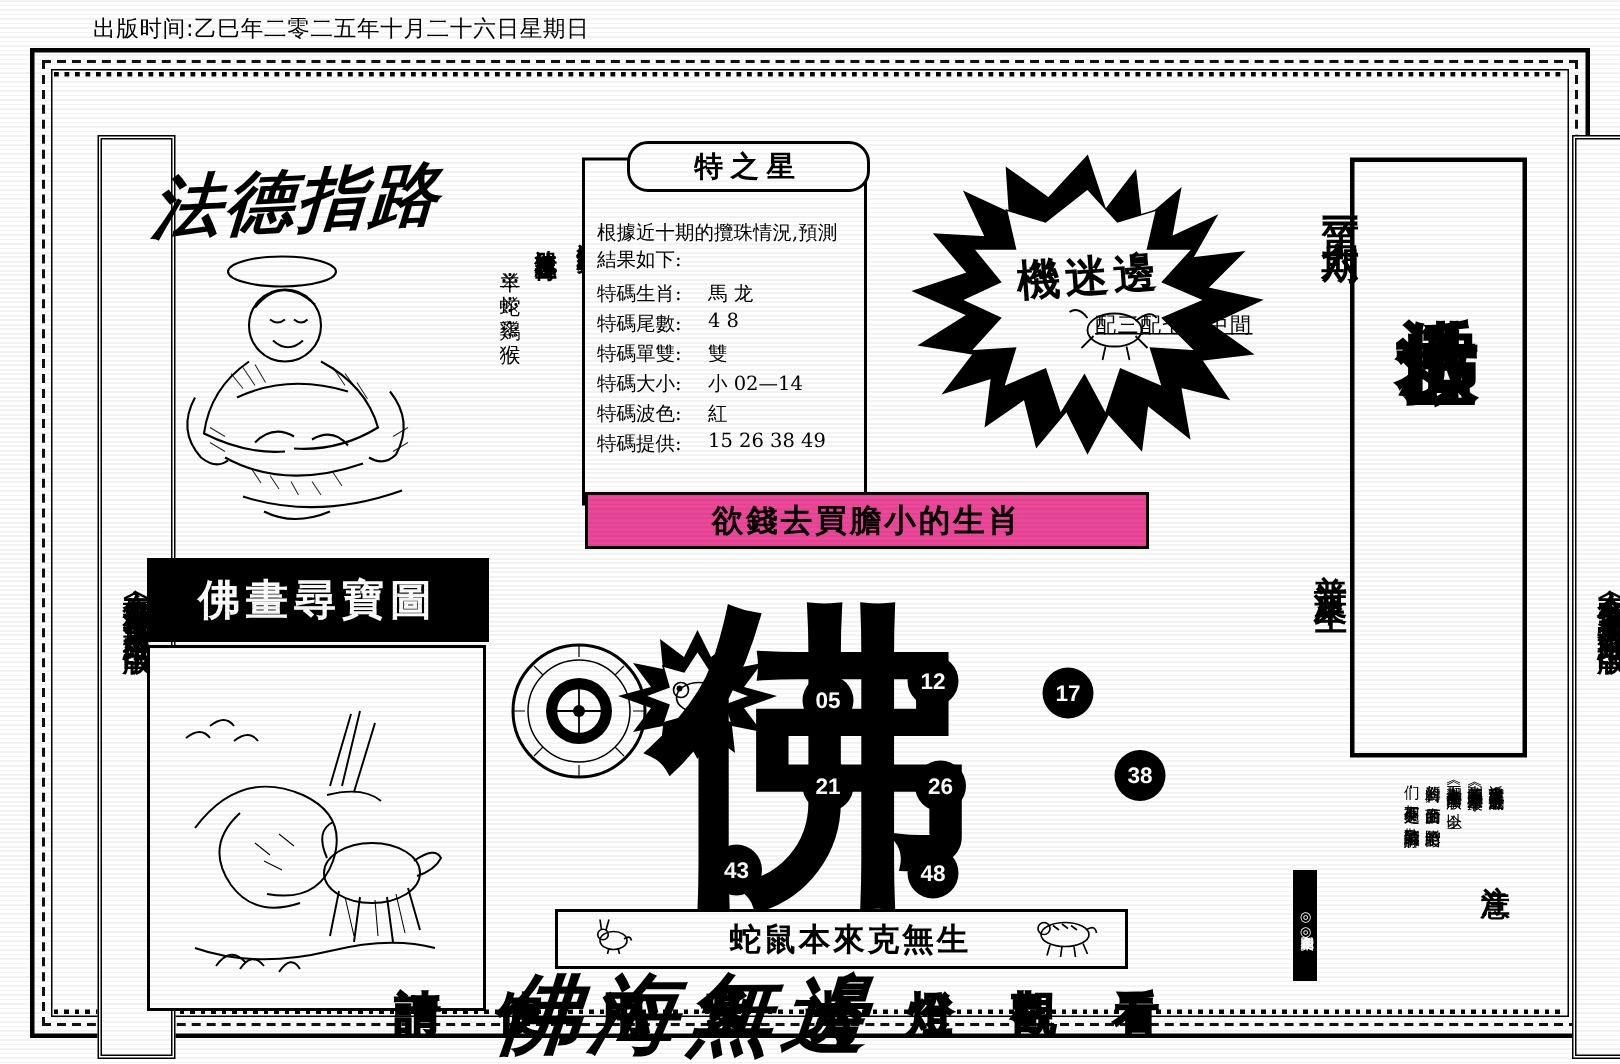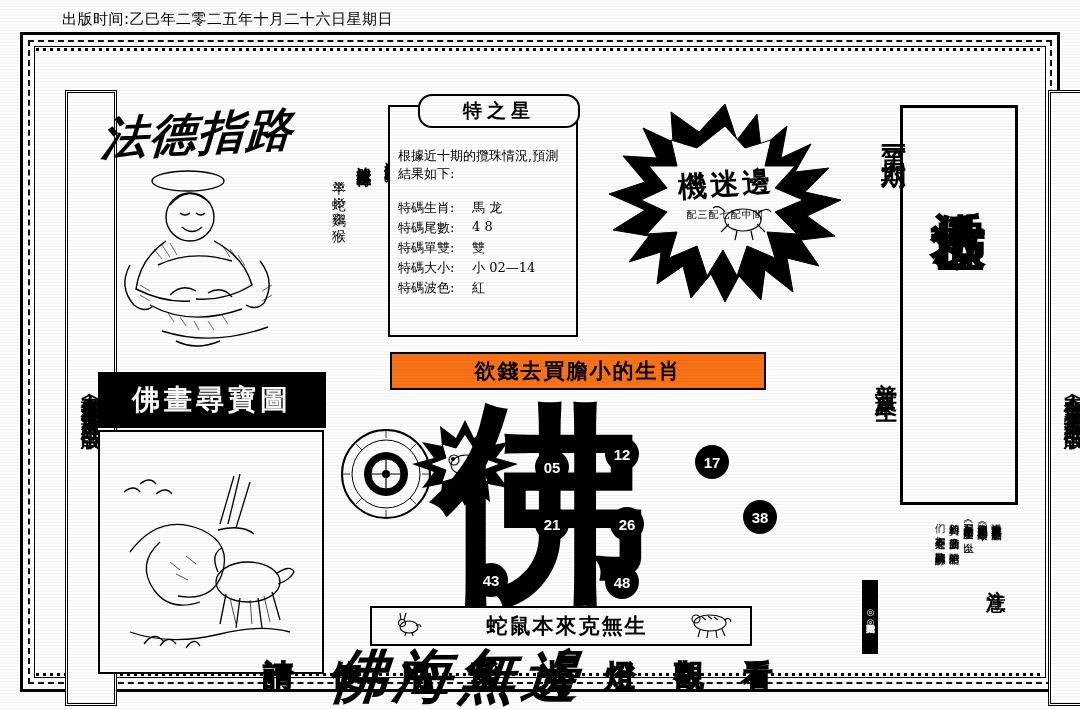--- a/index.html
+++ b/index.html
@@ -70,40 +70,40 @@
   
   #pred-box{position:absolute;left:348px;top:55px;width:190px;height:232px;
      border:2px solid #000;background:#fff;padding:6px 8px;box-sizing:border-box;}
   #pred-head{position:absolute;left:378px;top:44px;width:158px;height:30px;
      border:2px solid #000;border-radius:14px;background:#fff;
      display:flex;align-items:center;justify-content:center;
      font-weight:bold;font-size:19px;letter-spacing:5px;
      font-family:Liberation Sans, sans-serif;}
   #pred-box .intro{margin-top:34px;font-size:13px;line-height:1.35;
      font-family:"DejaVu Serif","Liberation Serif",serif;}
-  #pred-box table{width:100%;border-collapse:collapse;margin-top:16px;
+  #pred-box table{width:100%;border-collapse:collapse;margin-top:4px;
      font-size:13px;font-family:"DejaVu Serif","Liberation Serif",serif;}
   #pred-box td{padding:1px 0;vertical-align:top;white-space:nowrap;}
   #pred-box td.k{width:62px;}
   #pred-box td.v{padding-left:12px;}
 
   
   #burst{position:absolute;left:565px;top:50px;width:240px;height:205px;}
   #burst svg{width:100%;height:100%;position:absolute;left:0;top:0;}
   #burst-title{position:absolute;left:596px;top:115px;width:180px;
       text-align:center;font-weight:bold;font-size:29px;letter-spacing:3px;
       font-family:"DejaVu Serif","Liberation Serif",serif;
       transform:rotate(-4deg);}
-  #burst-sub{position:absolute;left:575px;top:158px;width:220px;text-align:center;
-      font-size:10px;letter-spacing:1px;
-      font-family:"DejaVu Serif","Liberation Serif",serif;}
-
-  
-  #sentence1{position:absolute;left:350px;top:302px;width:372px;height:34px;
-      border:2px solid #000;background:#f97316;display:flex;align-items:center;
+  #burst-sub{position:absolute;left:575px;top:158px;width:220px;text-align:right;
+      font-size:14px;letter-spacing:1px;
+      font-family:"DejaVu Serif","Liberation Serif",serif;text-decoration:underline;}
+
+  
+  #sentence1{position:absolute;left:350px;top:278px;width:372px;height:34px;
+      border:2px solid #000;background:#ec4899;display:flex;align-items:center;
       justify-content:center;font-weight:bold;font-size:21px;letter-spacing:2px;
       font-family:"DejaVu Serif","Liberation Serif",serif;}
 
   
   #pic-title{position:absolute;left:58px;top:322px;width:222px;height:50px;
       border:3px solid #000;background:#000;color:#fff;display:flex;
       align-items:center;justify-content:center;font-weight:bold;font-size:28px;
       letter-spacing:4px;font-family:"DejaVu Serif","Liberation Serif",serif;}
   #pic-box{position:absolute;left:58px;top:380px;width:222px;height:240px;
       border:2px solid #000;background:#fff;}
@@ -241,20 +241,24 @@
           <td class="v">雙</td>
         </tr>
         <tr>
           <td class="k">特碼大小:</td>
           <td class="v">小 02—14</td>
         </tr>
         <tr>
           <td class="k">特碼波色:</td>
           <td class="v">紅</td>
         </tr>
+        <tr>
+          <td class="k">特碼提供:</td>
+          <td class="v">15 26 38  49</td>
+        </tr>
       </tbody>
     </table>
   </div>
   <div id="pred-head">特之星</div>
 
   <div id="burst">
     <svg viewBox="0 0 240 205">
       <polygon points="120,4 132,40 152,14 156,48 182,26 176,58 206,44 190,72 224,68 200,92 236,100 202,116 230,136 196,140 214,166 182,158 188,192 160,170 156,200 134,176 120,202 106,174 86,198 78,166 52,184 56,152 24,162 44,136 8,130 40,110 4,94 40,82 18,56 52,58 38,28 68,42 66,12 94,32" fill="#000" stroke="#000"></polygon>
       <polygon points="120,26 140,48 166,40 160,66 190,66 170,88 198,100 170,112 192,134 162,132 170,158 142,146 132,176 118,150 102,176 92,146 64,158 72,132 42,134 62,112 36,100 62,88 44,66 72,66 66,40 92,48" fill="#fff" stroke="#000"></polygon>
       <g stroke="#000" fill="none" stroke-width="1.2">

